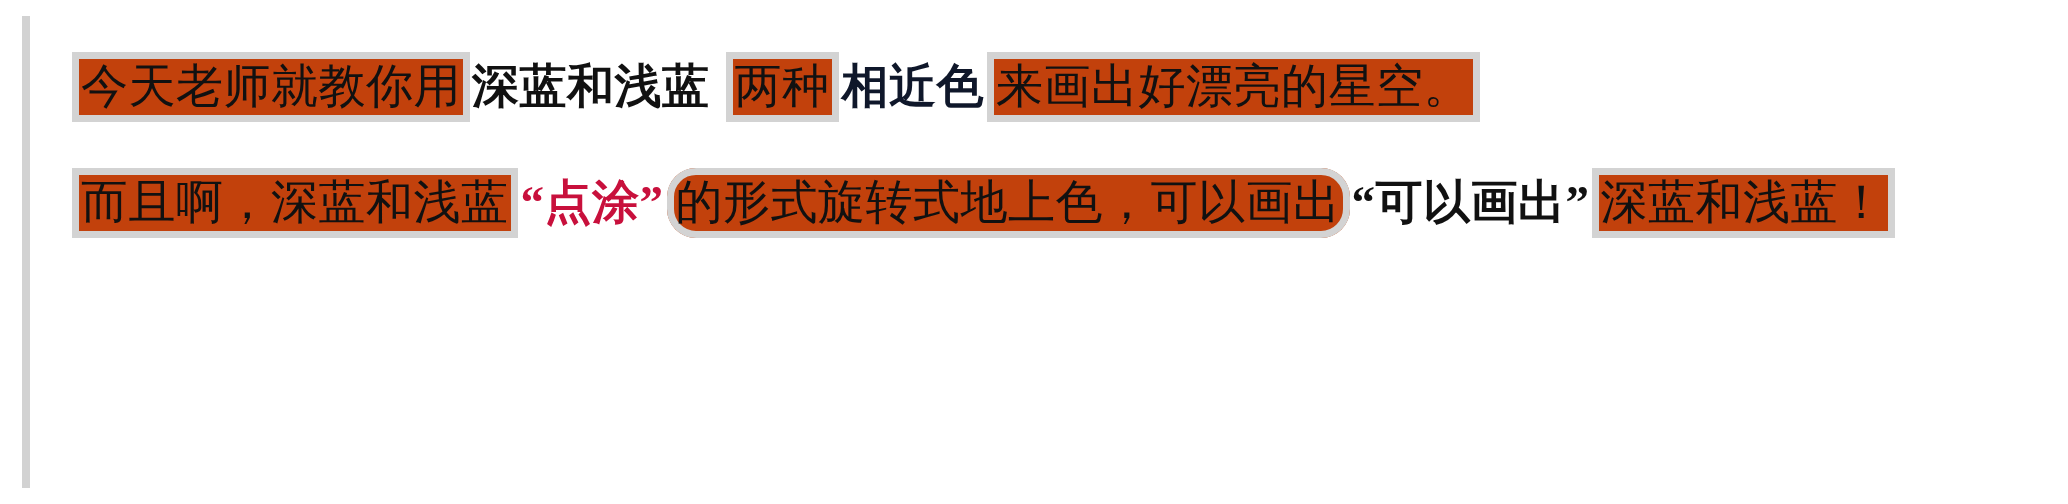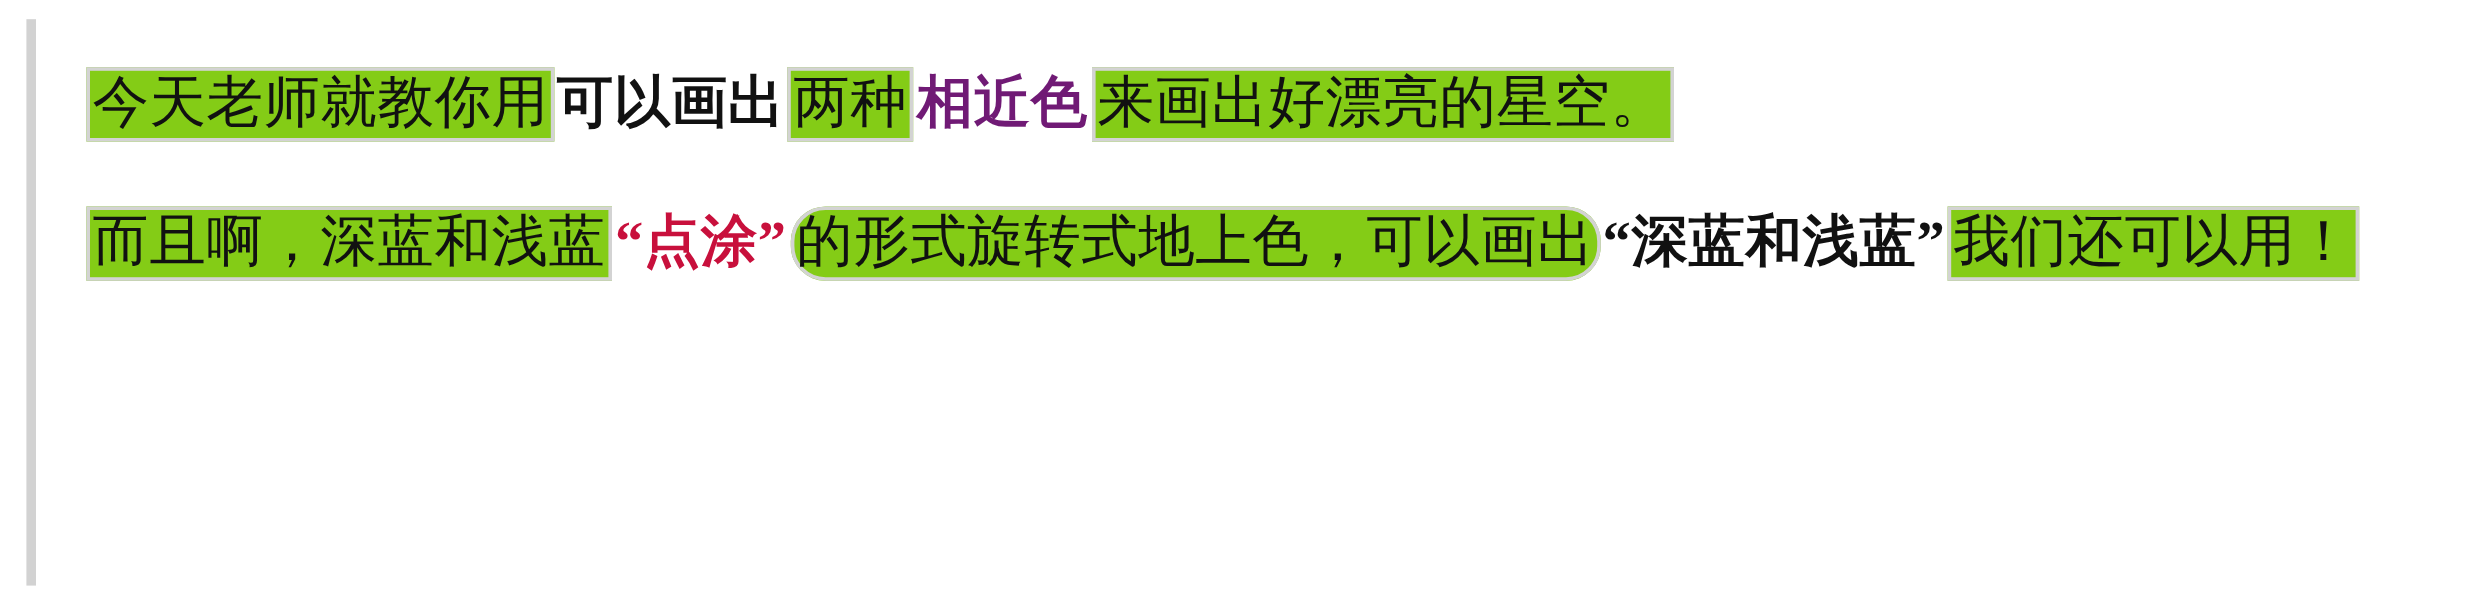--- a/index.html
+++ b/index.html
@@ -52,23 +52,23 @@
   }
 
   .para.p1 { margin-bottom: 36px; }
   .para.p2 { margin-bottom: 0; }
 
   
   .seg-box {
     display: inline;
     box-decoration-break: clone;
     -webkit-box-decoration-break: clone;
-    border: 3px solid #a3a3a3;
+    border: 7px solid #a3a3a3;
     padding: 1px 2px 3px 2px;
-    background: #84cc16;
+    background: #c2410c;
     color: #111111;
     font-weight: normal;
   }
 
   
   .seg-strong {
     display: inline;
     font-weight: bold;
     color: #111111;
     padding: 0 2px;
@@ -85,21 +85,21 @@
 </head>
 <body>
 
 <div id="root" style="background: rgb(255, 255, 255);">
 
   <div class="left-rule" style="background: rgb(210, 210, 210);"></div>
 
   <div class="content">
 
     <p class="para p1">
-      <span class="seg-box" style="border-color: rgb(211, 211, 211);">今天老师就教你用</span><span class="seg-strong">可以画出</span><span class="seg-box" style="border-color: rgb(211, 211, 211);">两种</span><span class="seg-accent" style="color: #701a75;">相近色</span><span class="seg-box" style="border-color: rgb(211, 211, 211); text-align: center;">来画出好漂亮的星空。</span>
+      <span class="seg-box" style="border-color: rgb(211, 211, 211);">今天老师就教你用</span><span class="seg-strong">深蓝和浅蓝</span><span class="seg-box" style="border-color: rgb(211, 211, 211); margin-left: 14px;">两种</span><span class="seg-accent" style="color: #0f172a;">相近色</span><span class="seg-box" style="border-color: rgb(211, 211, 211); text-align: center;">来画出好漂亮的星空。</span>
     </p>
 
     <p class="para p2">
-      <span class="seg-box" style="border-color: rgb(211, 211, 211);">而且啊，深蓝和浅蓝</span><span class="seg-accent" style="color: rgb(200, 16, 60);">“点涂”</span><span class="seg-box" style="border-color: rgb(211, 211, 211); border-radius: 29px;">的形式旋转式地上色，可以画出</span><span class="seg-strong">“深蓝和浅蓝”</span><span class="seg-box" style="border-color: rgb(211, 211, 211);">我们还可以用！</span>
+      <span class="seg-box" style="border-color: rgb(211, 211, 211);">而且啊，深蓝和浅蓝</span><span class="seg-accent" style="color: rgb(200, 16, 60);">“点涂”</span><span class="seg-box" style="border-color: rgb(211, 211, 211); border-radius: 29px;">的形式旋转式地上色，可以画出</span><span class="seg-strong">“可以画出”</span><span class="seg-box" style="border-color: rgb(211, 211, 211);">深蓝和浅蓝！</span>
     </p>
 
   </div>
 </div>
 
 </body></html>

